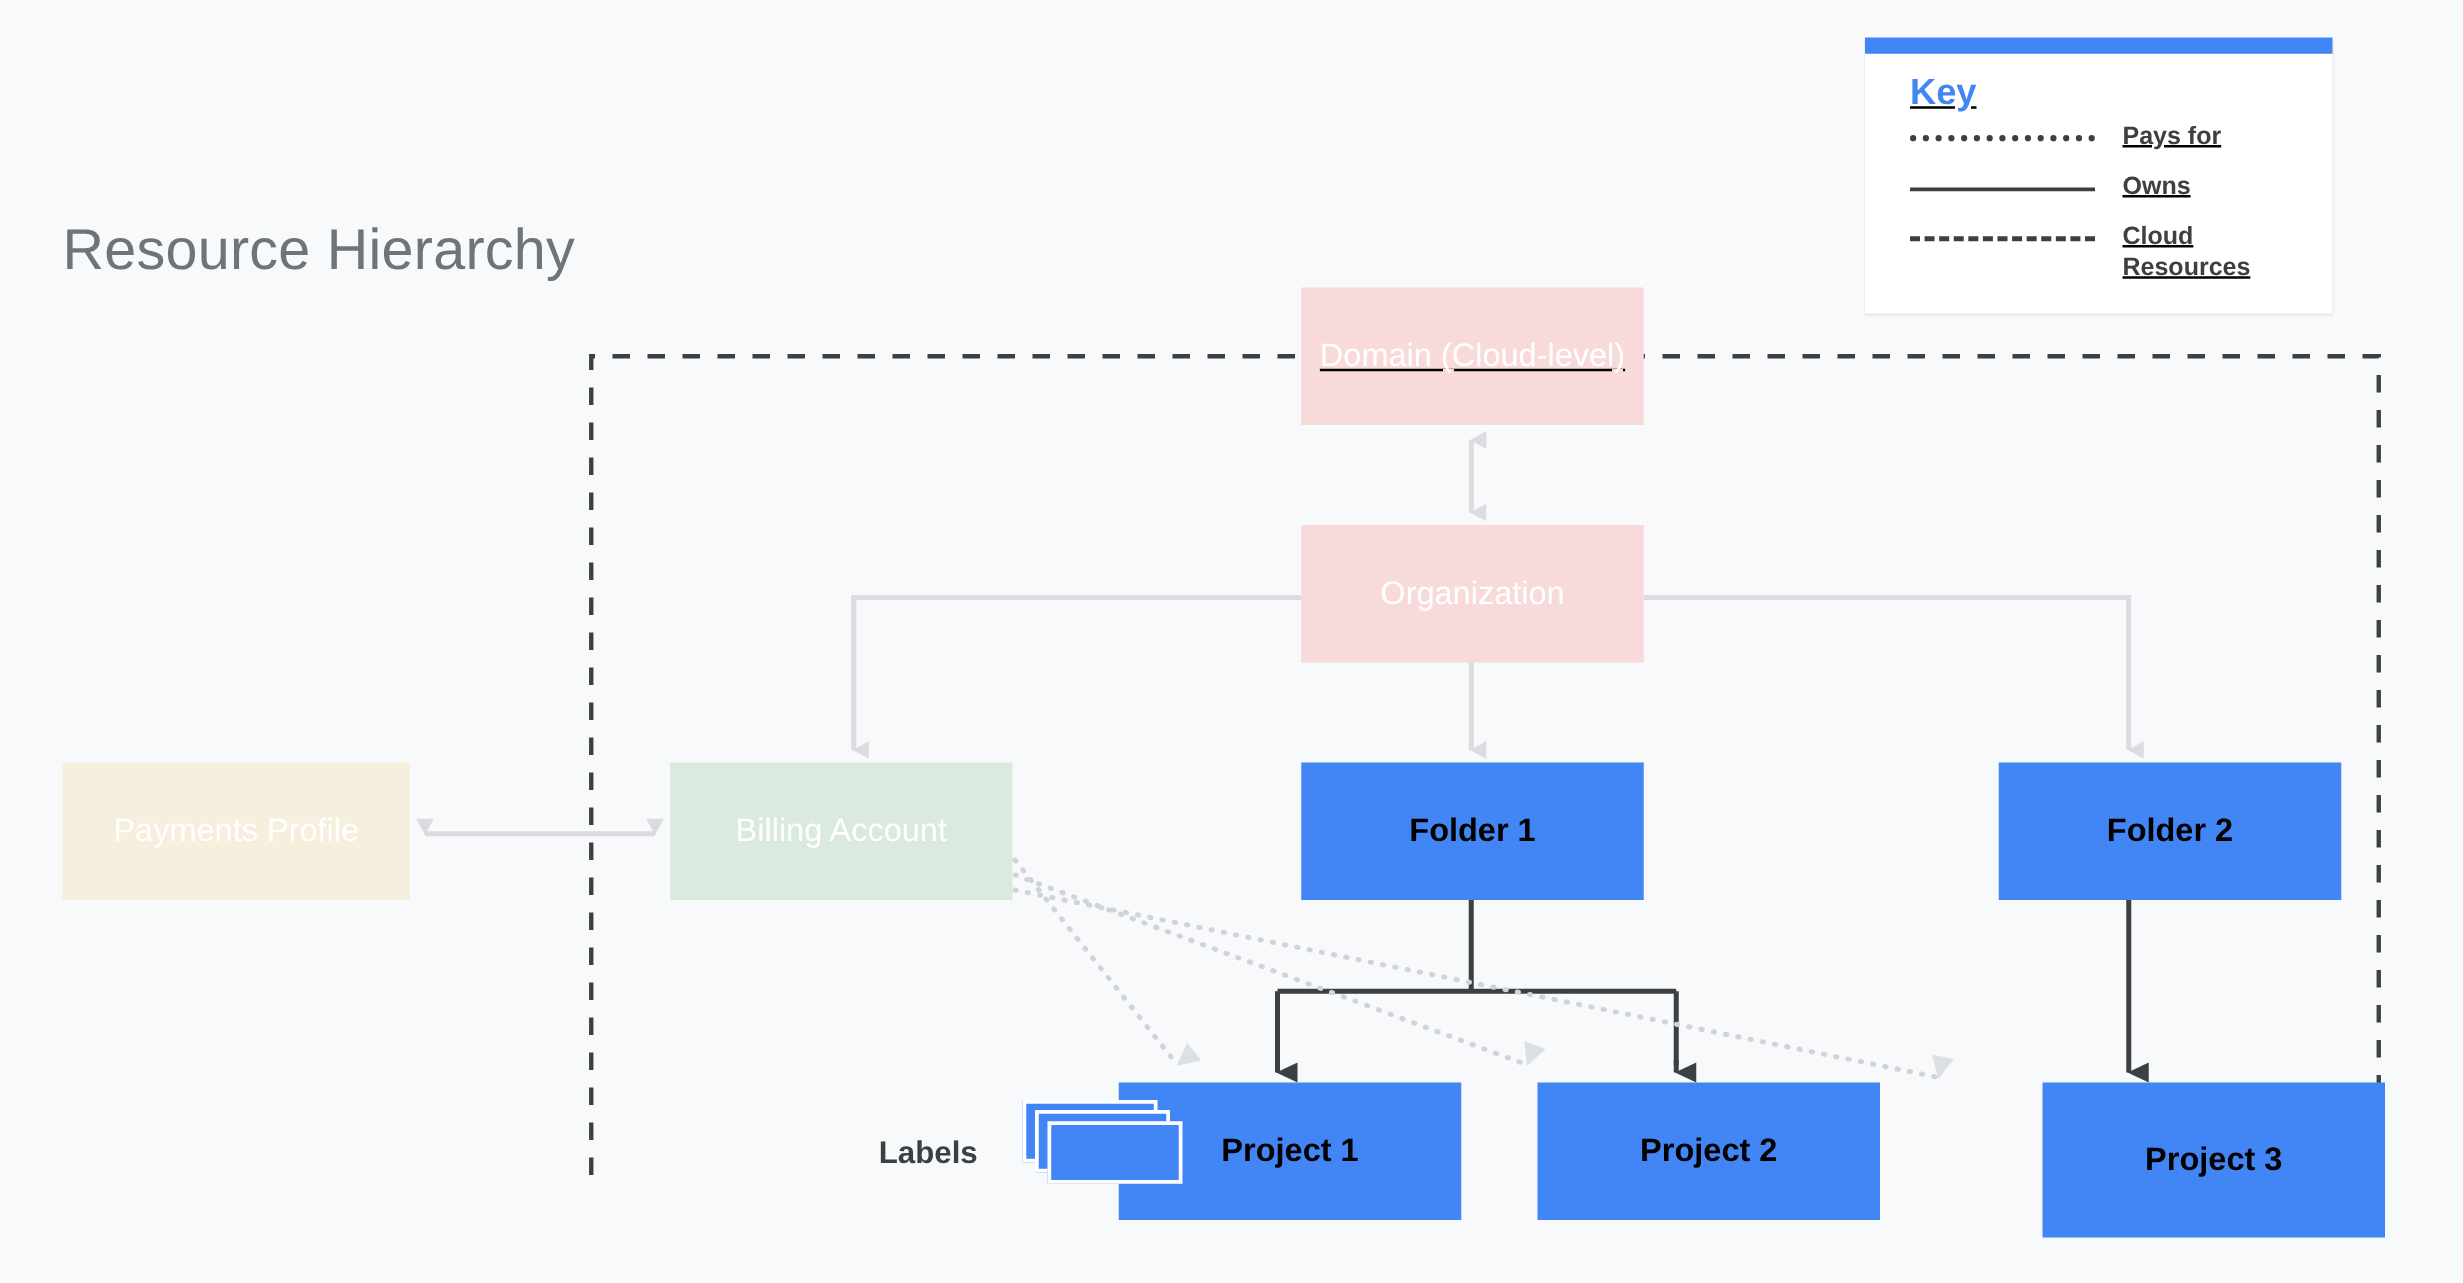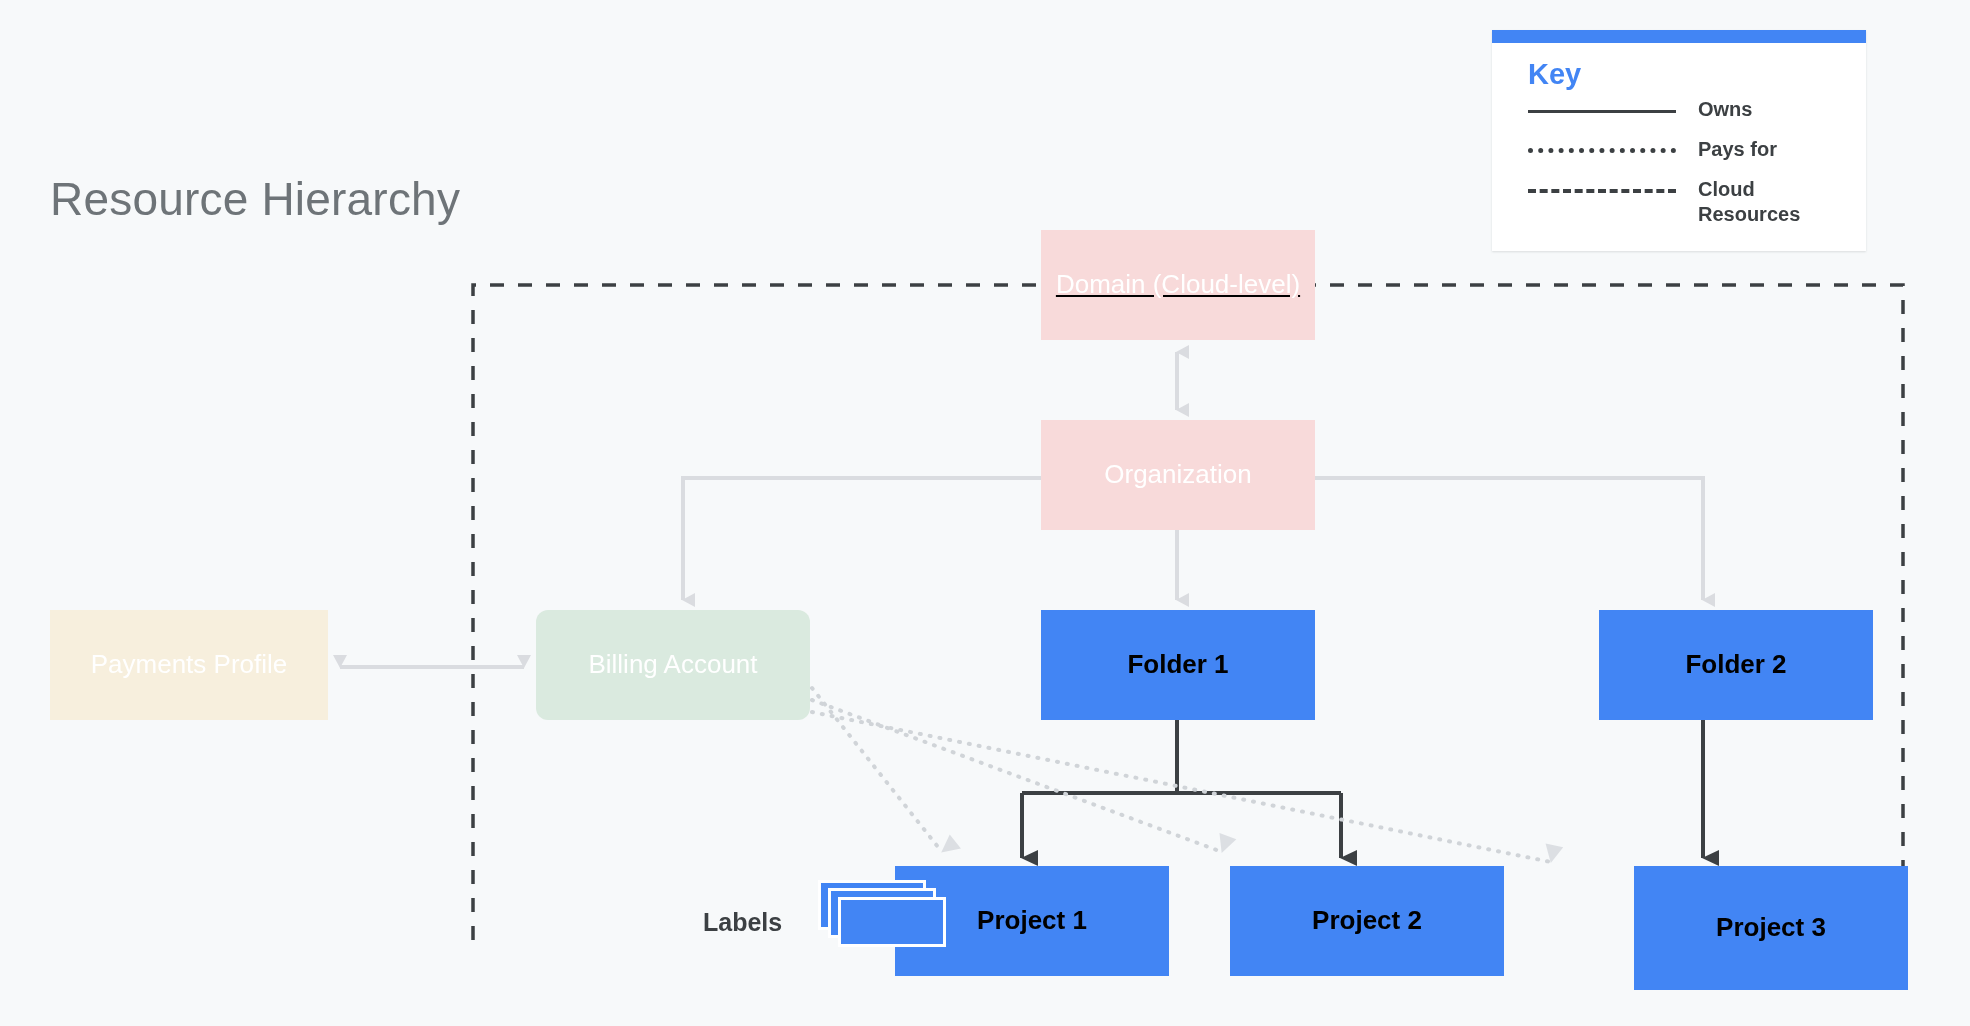--- a/index.html
+++ b/index.html
@@ -47,20 +47,21 @@
     background: #ffffff;
     box-shadow: 0 1px 2px rgba(60,64,67,.15);
   }
   .legend-topbar {
     height: 13px;
     background: #4285f4;
     width: 100%;
   }
   .legend-body {
     padding: 16px 26px 18px 36px;
+    text-decoration: underline;
   }
   .legend-key {
     font-size: 29px;
     font-weight: 700;
     color: #4285f4;
     line-height: 1.1;
     margin-bottom: 6px;
   }
   .legend-row {
     display: flex;
@@ -101,21 +102,21 @@
     justify-content: center;
     text-align: center;
     box-sizing: border-box;
   }
   .node-label {
     font-size: 26px;
     line-height: 1.2;
     white-space: nowrap;
   }
   .node.pink  { background: #f8dada; }
-  .node.green { background: #daeadf; border-radius: 12px; }
+  .node.green { background: #daeadf; }
   .node.cream { background: #f7efdd; }
   .node.blue  { background: #4285f4; }
 
   .node.pink .node-label,
   .node.green .node-label,
   .node.cream .node-label {
     color: #ffffff;
     font-weight: 400;
   }
   .node.blue .node-label {
@@ -241,31 +242,31 @@
     <span class="s2"></span>
     <span class="s3"></span>
   </div>
 
   <div class="legend">
     <div class="legend-topbar"></div>
     <div class="legend-body">
       <div class="legend-key">Key</div>
 
       <div class="legend-row">
+        <div class="legend-swatch sw-dotted">
+            <i></i>
+          </div>
+        <div class="legend-label">Pays for</div>
+      </div>
+
+      <div class="legend-row">
         <div class="legend-swatch sw-solid">
             <i></i>
           </div>
         <div class="legend-label">Owns</div>
-      </div>
-
-      <div class="legend-row">
-        <div class="legend-swatch sw-dotted">
-            <i></i>
-          </div>
-        <div class="legend-label">Pays for</div>
       </div>
 
       <div class="legend-row">
         <div class="legend-swatch sw-dashed">
             <i></i>
           </div>
         <div class="legend-label">Cloud Resources</div>
       </div>
     </div>
   </div>

